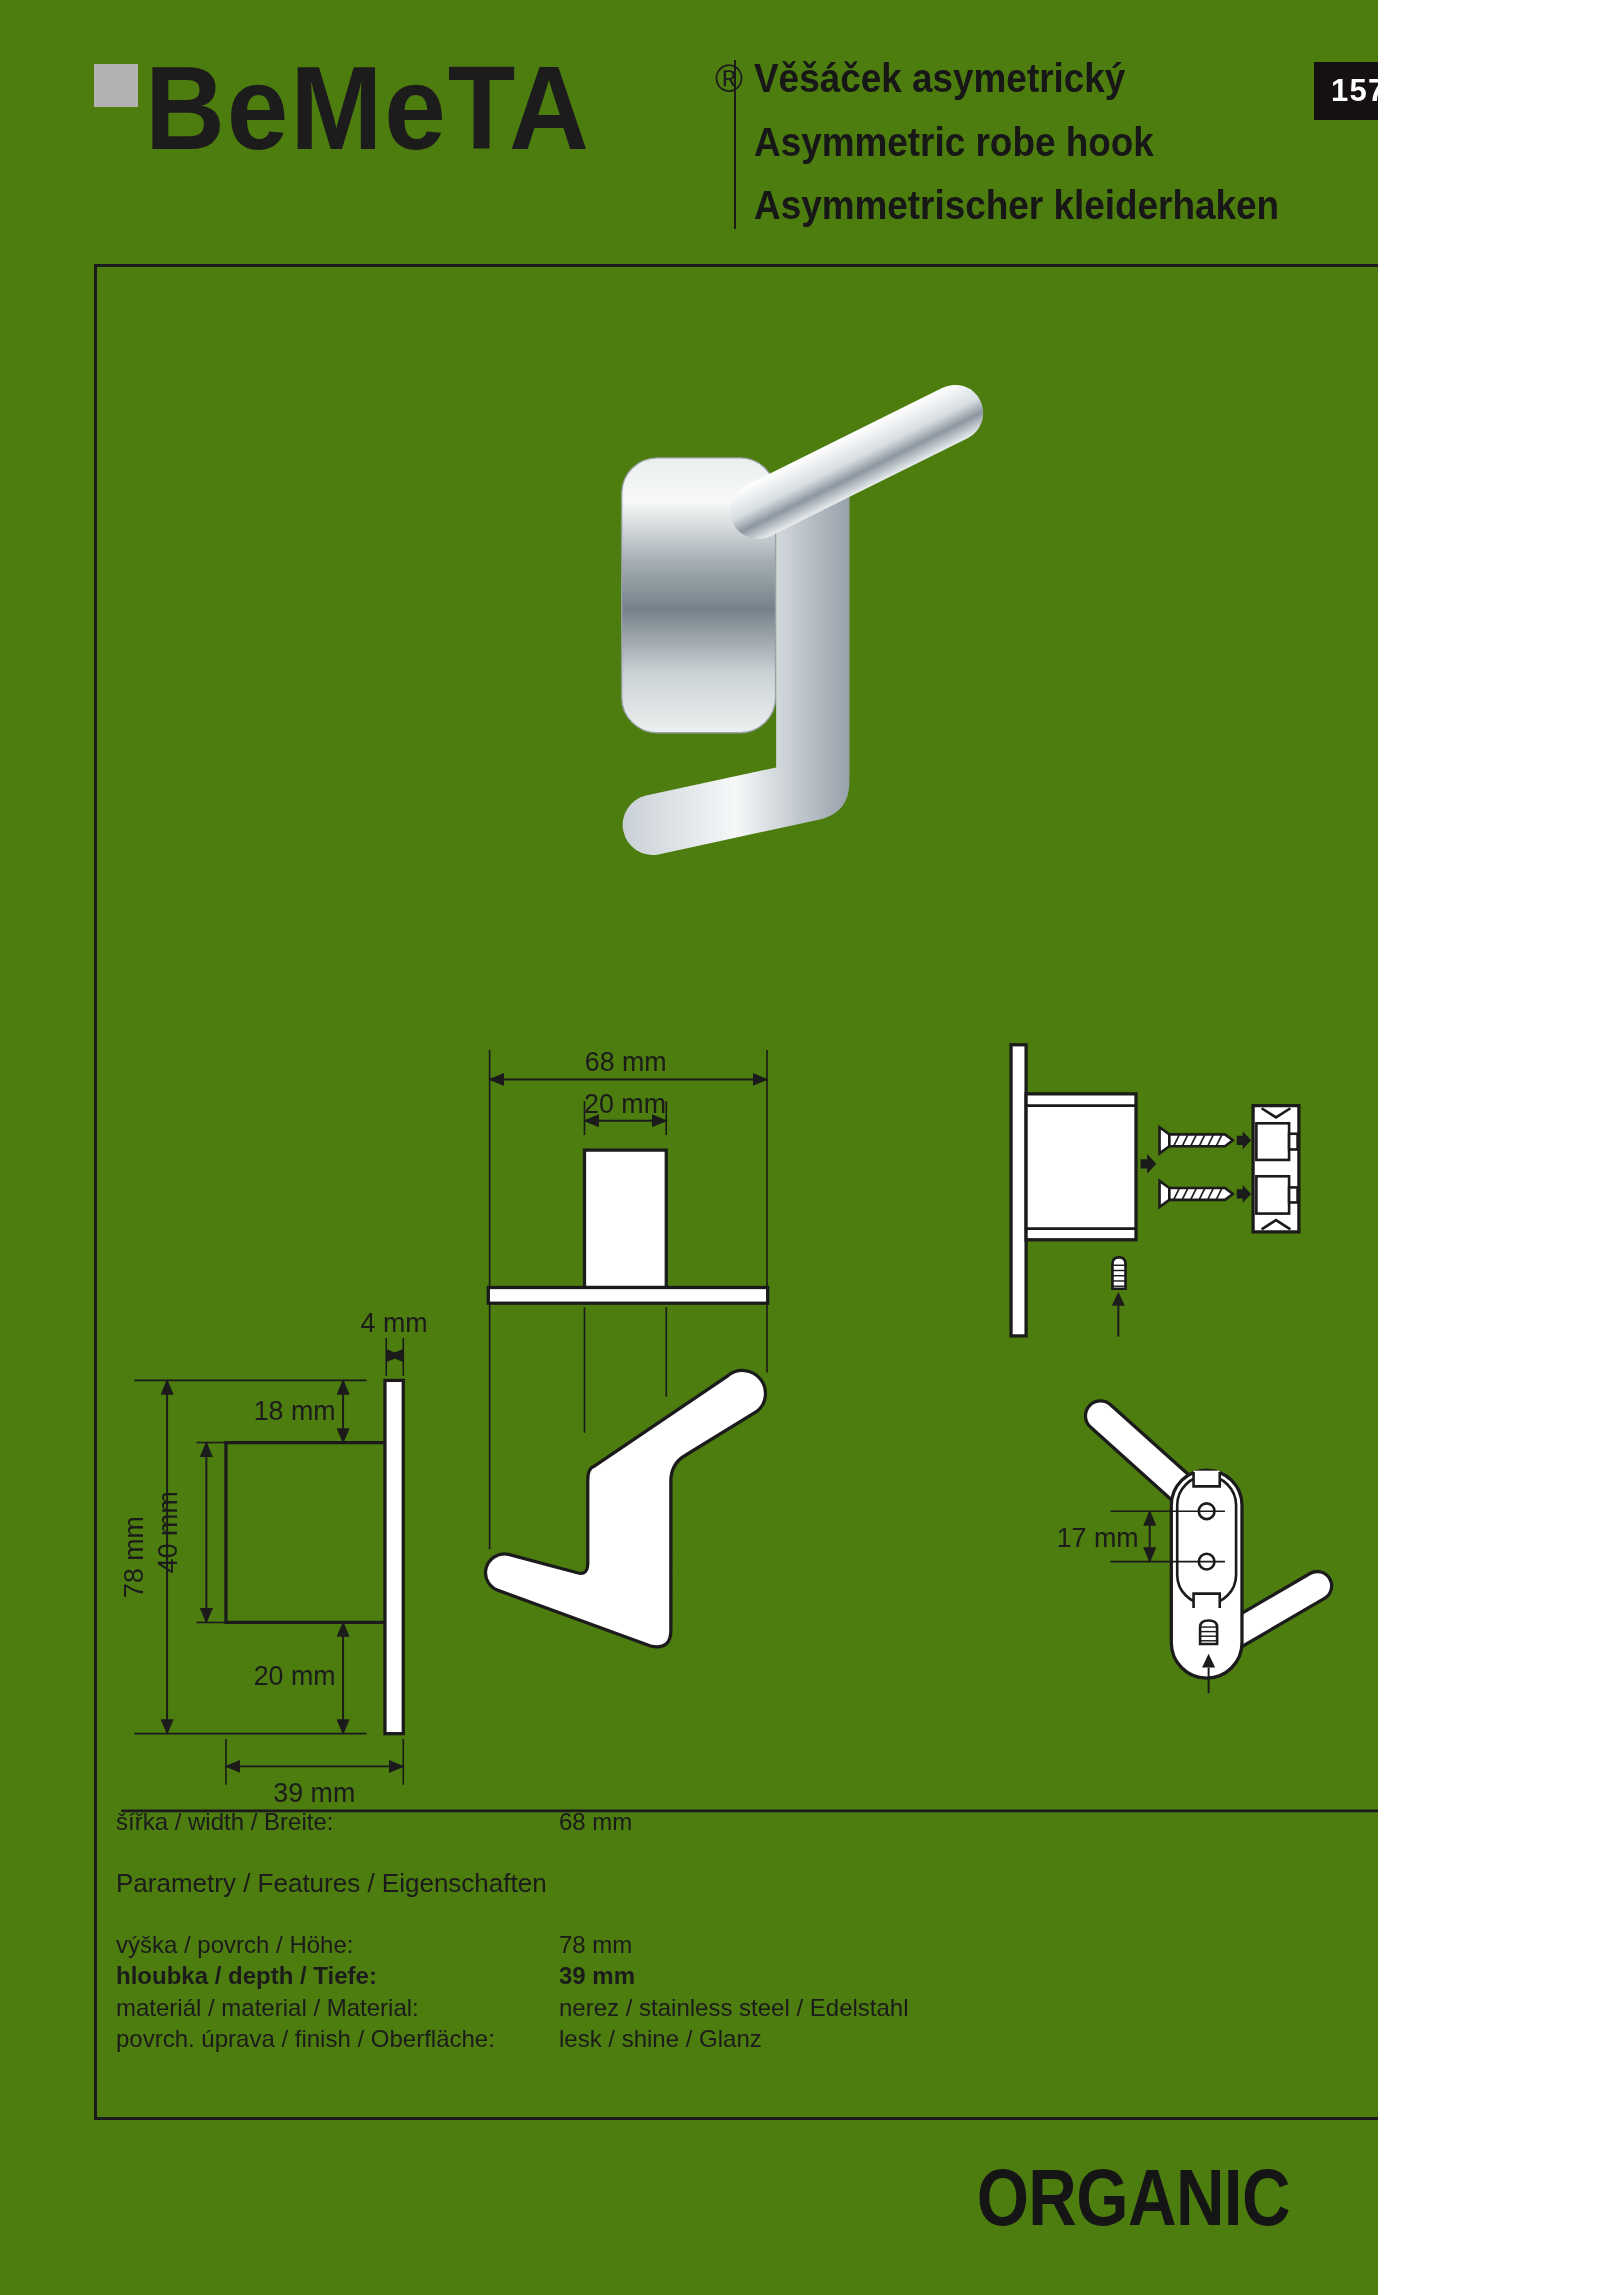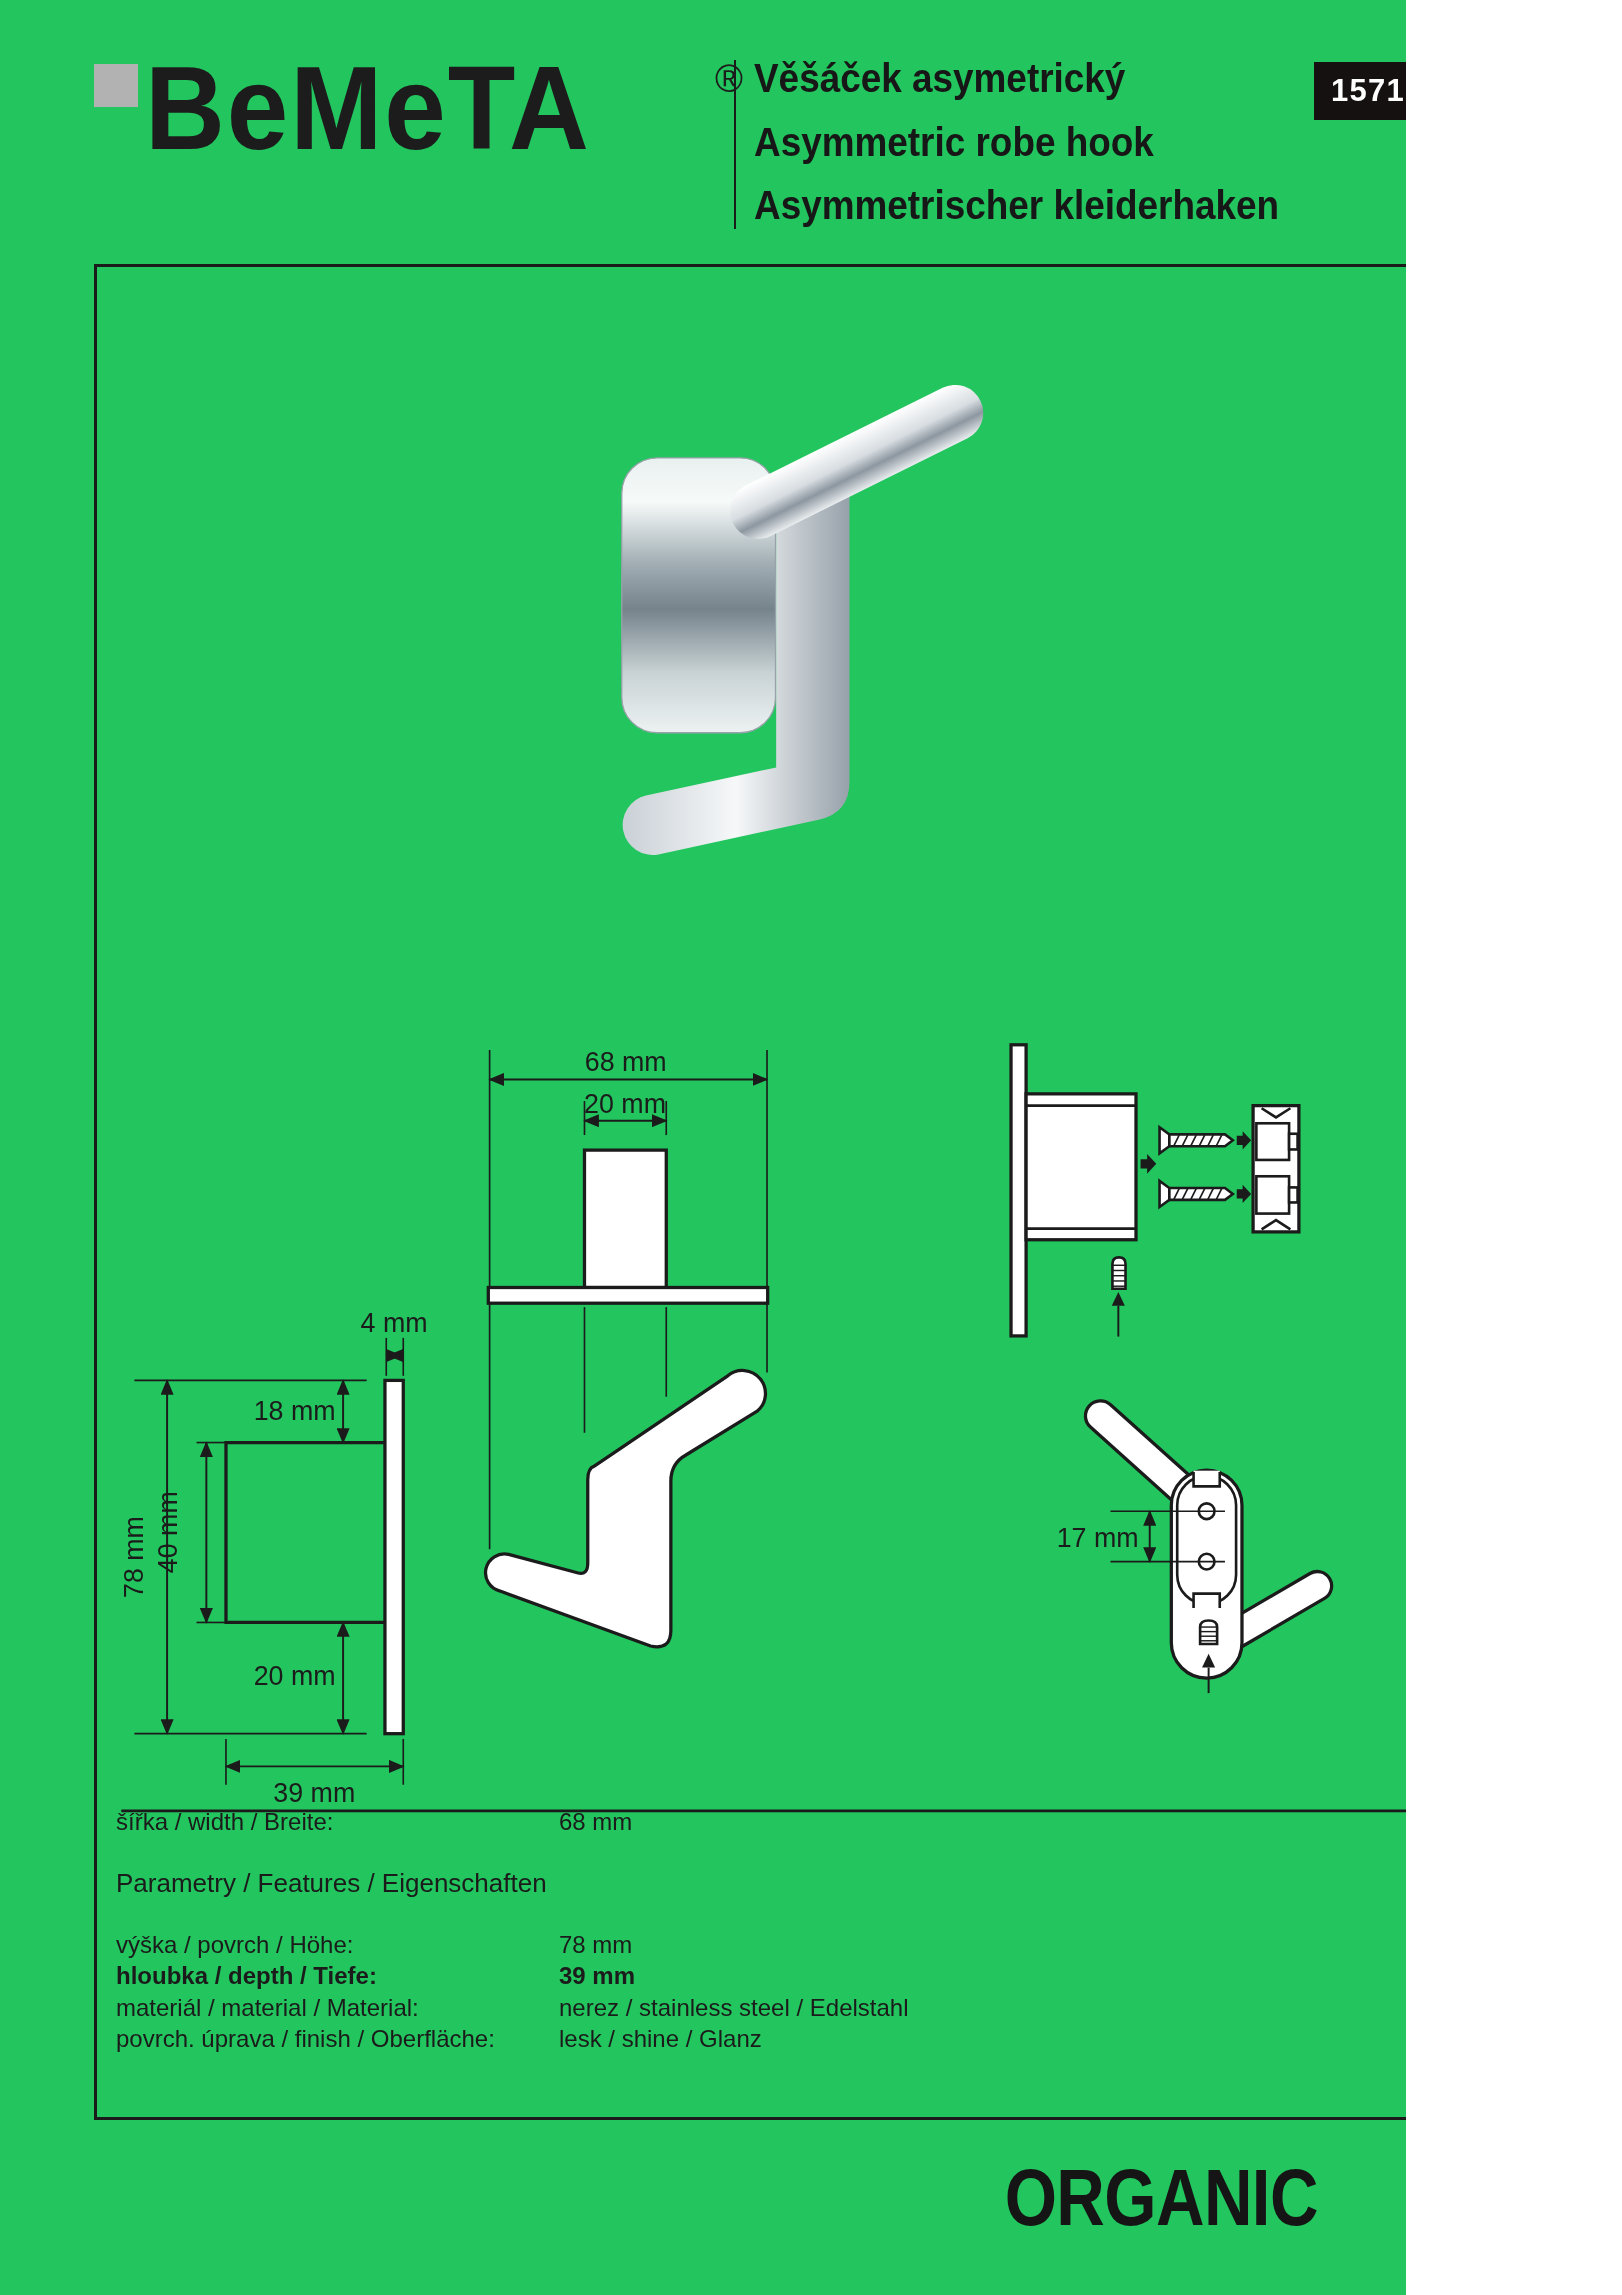--- a/index.html
+++ b/index.html
@@ -1,17 +1,17 @@
 <!DOCTYPE html>
 <html style="font-size:10.5px"><head>
 <meta charset="utf-8">
 <style>
   html,body{margin:0;padding:0;background:#ffffff;}
-  #page{position:relative;width:1378px;height:2295px;background:#22c55e;overflow:hidden;
-        font-family:"Liberation Sans",sans-serif;color:#1b1b1b;padding-left:28px;}
+  #page{position:relative;width:1378px;height:2295px;background:#4d7c0f;overflow:hidden;
+        font-family:"Liberation Sans",sans-serif;color:#1b1b1b;}
   .abs{position:absolute;}
   
   #logo-square{left:94px;top:64px;width:44px;height:43px;background:#b2b2b2;}
   #logo-text{left:145px;top:48px;font-size:119px;line-height:1;font-weight:700;
              letter-spacing:2px;transform:scaleX(.93);transform-origin:left top;color:#1c1c1c;}
   #logo-reg{left:715px;top:58px;font-size:38px;font-weight:400;color:#1c1c1c;}
   #header-divider{left:734px;top:60px;width:2px;height:169px;background:#1b1b1b;}
   .title-line{left:754px;font-size:41px;font-weight:700;line-height:1;
               transform:scaleX(.9);transform-origin:left top;white-space:nowrap;color:#171717;}
   #title-cs{top:58px;} #title-en{top:122px;} #title-de{top:185px;}

